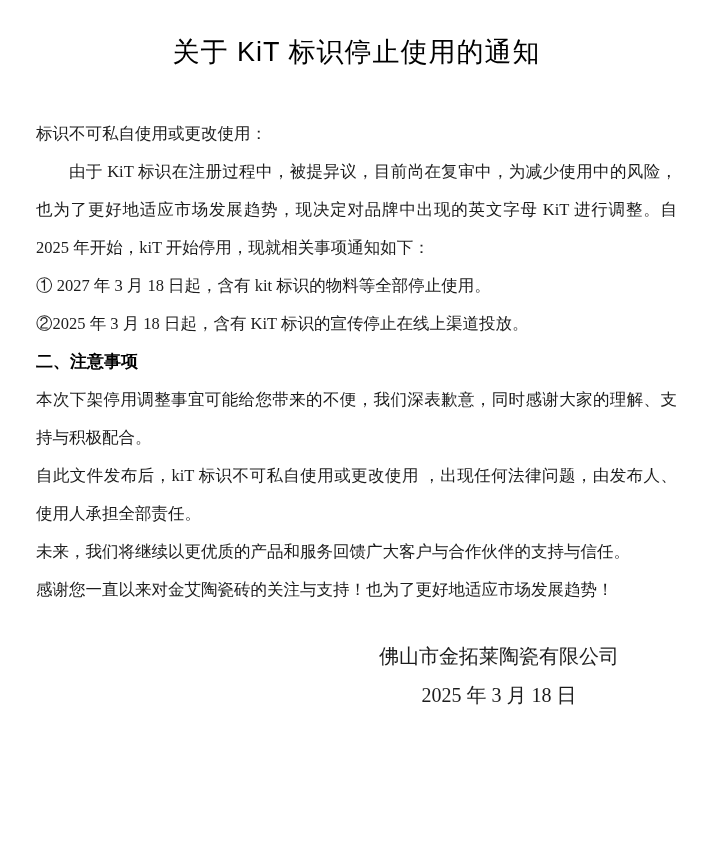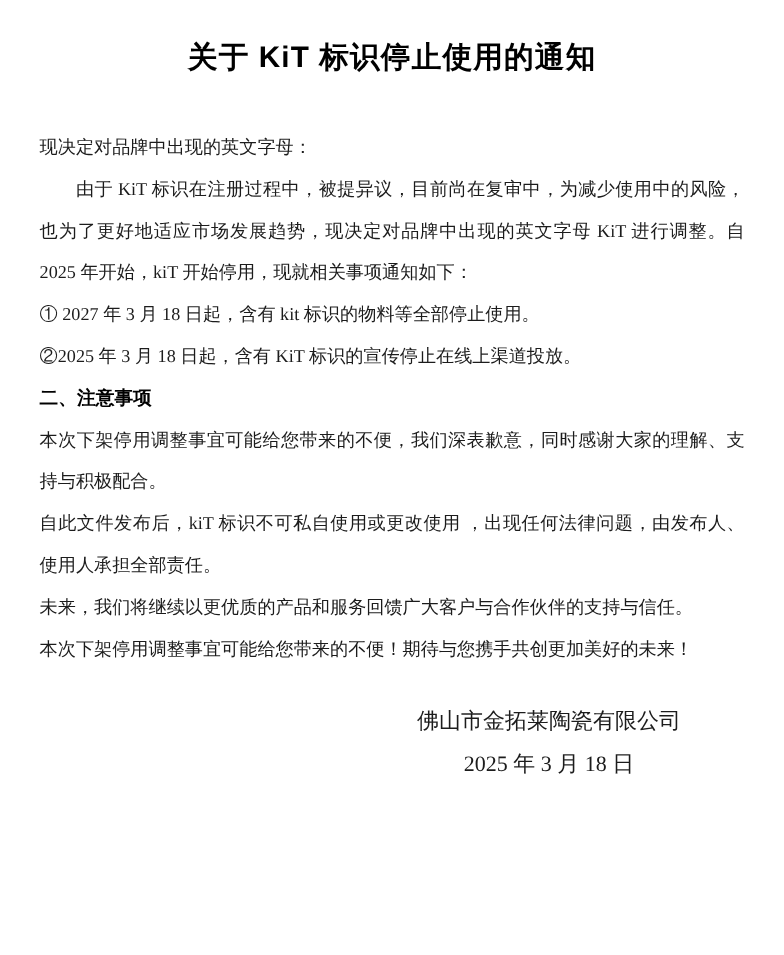--- a/index.html
+++ b/index.html
@@ -12,21 +12,21 @@
     position: relative;
     width: 713px; height: 868px;
     background: #ffffff;
     color: #1c1c1c;
     font-family: "Liberation Serif", serif;
   }
   .doc-title {
     margin-top: 33px;
     text-align: center;
     font-family: "Liberation Sans", sans-serif;
-    font-weight: 700;
+    font-weight: 400;
     font-size: 27px;
     line-height: 38px;
     color: #000000;
     letter-spacing: 1px;
   }
   .content {
     padding: 0 36px;
     margin-top: 44px;
     font-size: 16.5px;
     line-height: 38px;
@@ -52,38 +52,38 @@
 </style>
 </head>
 <body>
 
 <div class="page">
 
   <h1 class="doc-title">关于 KiT 标识停止使用的通知</h1>
 
   <div class="content">
 
-    <p class="para">现决定对品牌中出现的英文字母：</p>
+    <p class="para">标识不可私自使用或更改使用：</p>
 
     <p class="para indent">由于 KiT 标识在注册过程中，被提异议，目前尚在复审中，为减少使用中的风险，也为了更好地适应市场发展趋势，现决定对品牌中出现的英文字母 KiT 进行调整。自 2025 年开始，kiT 开始停用，现就相关事项通知如下：</p>
 
 
     <p class="para">① 2027 年 3 月 18 日起，含有 kit 标识的物料等全部停止使用。</p>
 
     <p class="para">②2025 年 3 月 18 日起，含有 KiT 标识的宣传停止在线上渠道投放。</p>
 
     <p class="sec-heading">二、注意事项</p>
 
     <p class="para">本次下架停用调整事宜可能给您带来的不便，我们深表歉意，同时感谢大家的理解、支持与积极配合。</p>
 
     <p class="para">自此文件发布后，kiT 标识不可私自使用或更改使用 ，出现任何法律问题，由发布人、使用人承担全部责任。</p>
 
     <p class="para">未来，我们将继续以更优质的产品和服务回馈广大客户与合作伙伴的支持与信任。</p>
 
-    <p class="para">本次下架停用调整事宜可能给您带来的不便！期待与您携手共创更加美好的未来！</p>
+    <p class="para">感谢您一直以来对金艾陶瓷砖的关注与支持！也为了更好地适应市场发展趋势！</p>
 
     <div class="signature">
       <p>佛山市金拓莱陶瓷有限公司</p>
       <p>2025 年 3 月 18 日</p>
     </div>
 
   </div>
 
 </div>
 

